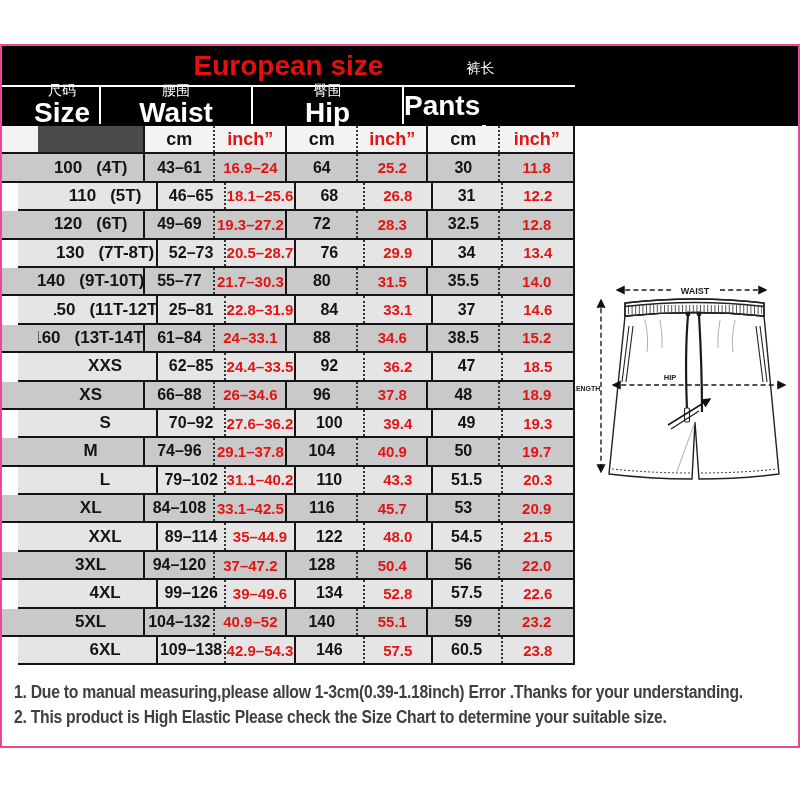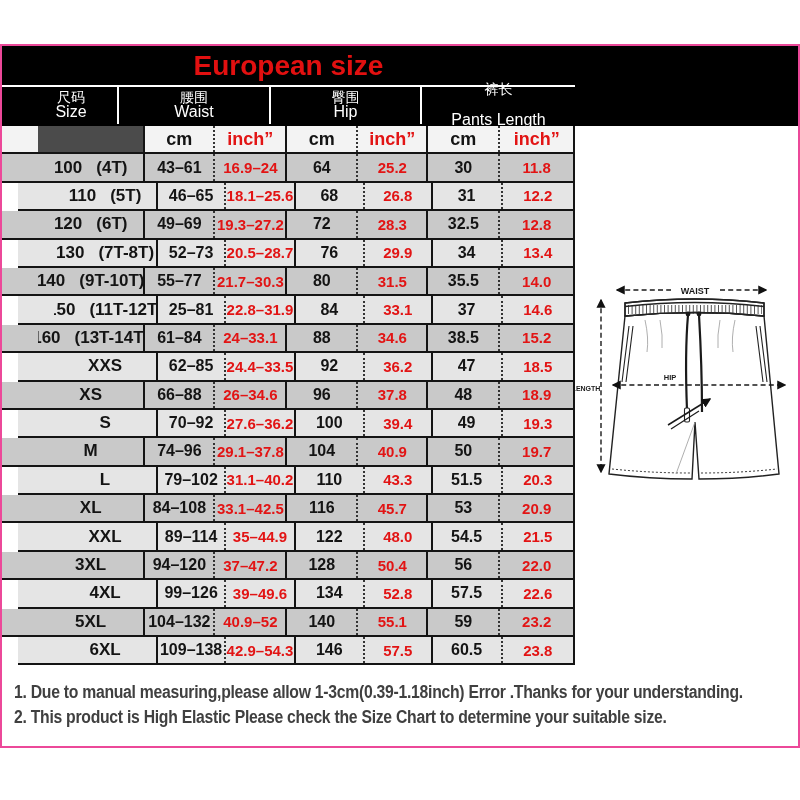--- a/index.html
+++ b/index.html
@@ -9,22 +9,22 @@
        background:#ffffff;box-sizing:content-box;}
   
   .band{width:100%;height:80px;background:#000000;}
   .title-wrap{width:573px;height:41px;border-bottom:2px solid #ffffff;box-sizing:border-box;
               display:flex;align-items:center;justify-content:center;}
   .title{color:#e21010;font-size:28px;font-weight:bold;}
   .heads{display:flex;width:573px;height:37px;}
   .head{box-sizing:border-box;display:flex;flex-direction:column;align-items:center;
         justify-content:center;line-height:1.05;}
   .head .zh{color:#ffffff;font-size:14px;}
-  .head .en{color:#ffffff;font-size:16px;font-weight:normal;}
-  .h0{width:115px;padding-left:23px;} .h1{width:152px;border-left:2px solid #ffffff;}
+  .head .en{color:#ffffff;font-size:28px;font-weight:bold;}
+  .h0{width:97px;padding-left:23px;} .h1{width:152px;border-left:2px solid #ffffff;}
   .h2{width:151px;border-left:2px solid #ffffff;} .h3{width:155px;border-left:2px solid #ffffff;gap:16px;}
   
   .tbl{position:absolute;left:0;top:80px;width:573px;border-right:2px solid #141414;
        box-sizing:border-box;}
   .trow{display:flex;height:28.4px;border-bottom:2px solid #141414;box-sizing:border-box;
         font-weight:bold;padding-left:36px;}
   .c{box-sizing:border-box;display:flex;align-items:center;justify-content:center;
      color:#141414;overflow:hidden;white-space:nowrap;}
   .c-size{width:115px;border-right:2px solid #141414;font-size:17px;gap:14px;}
   .c1{width:75px;border-right:2px dotted #333333;font-size:16px;}

